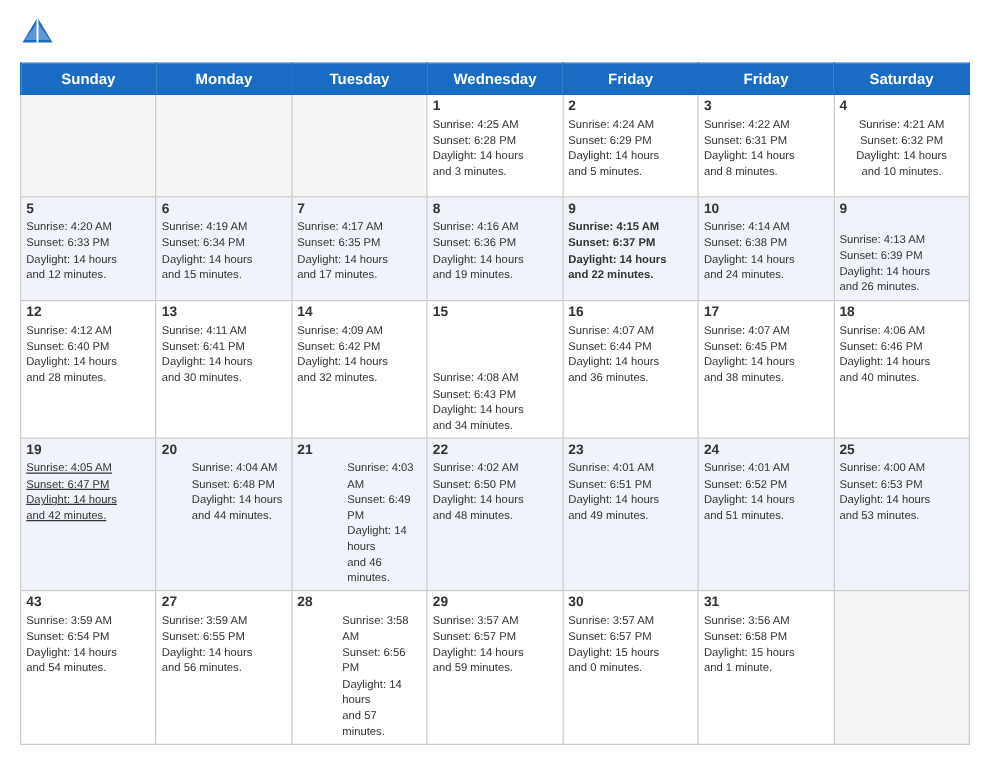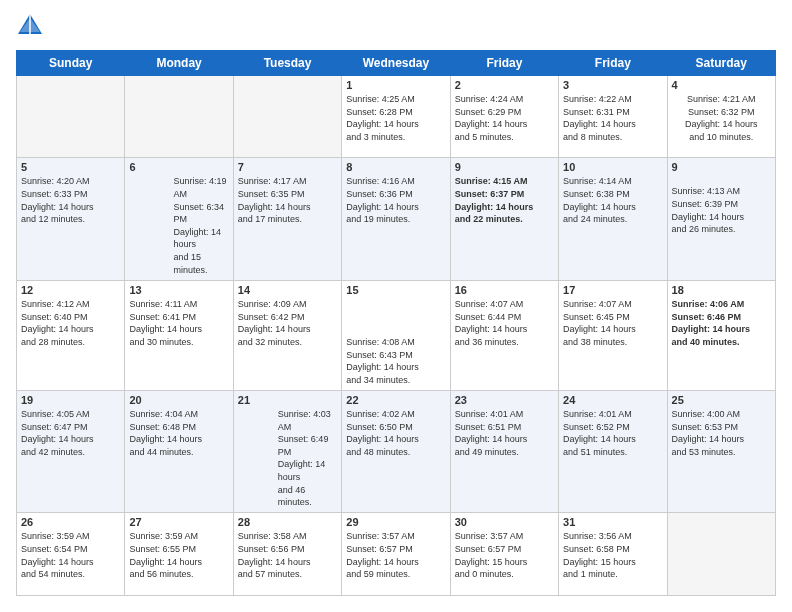--- a/index.html
+++ b/index.html
@@ -176,21 +176,21 @@
         <tr>
           <td>
             <span class="day-num">5</span>
             <div class="day-info" style="white-space: pre-line;">Sunrise: 4:20 AM
 Sunset: 6:33 PM
 Daylight: 14 hours
 and 12 minutes.</div>
           </td>
           <td>
             <span class="day-num">6</span>
-            <div class="day-info" style="white-space: pre-line; margin-left: 44px;">Sunrise: 4:19 AM
+            <div class="day-info" style="white-space: pre-line;">Sunrise: 4:19 AM
 Sunset: 6:34 PM
 Daylight: 14 hours
 and 15 minutes.</div>
           </td>
           <td>
             <span class="day-num">7</span>
             <div class="day-info" style="white-space: pre-line;">Sunrise: 4:17 AM
 Sunset: 6:35 PM
 Daylight: 14 hours
 and 17 minutes.</div>
@@ -262,37 +262,37 @@
           </td>
           <td>
             <span class="day-num">17</span>
             <div class="day-info" style="white-space: pre-line;">Sunrise: 4:07 AM
 Sunset: 6:45 PM
 Daylight: 14 hours
 and 38 minutes.</div>
           </td>
           <td>
             <span class="day-num">18</span>
-            <div class="day-info" style="white-space: pre-line; font-weight: bold;">Sunrise: 4:06 AM
+            <div class="day-info" style="white-space: pre-line;">Sunrise: 4:06 AM
 Sunset: 6:46 PM
 Daylight: 14 hours
 and 40 minutes.</div>
           </td>
         </tr>
         <tr>
           <td>
             <span class="day-num">19</span>
-            <div class="day-info" style="white-space: pre-line;">Sunrise: 4:05 AM
+            <div class="day-info" style="white-space: pre-line; text-decoration: underline;">Sunrise: 4:05 AM
 Sunset: 6:47 PM
 Daylight: 14 hours
 and 42 minutes.</div>
           </td>
           <td>
             <span class="day-num">20</span>
-            <div class="day-info" style="white-space: pre-line;">Sunrise: 4:04 AM
+            <div class="day-info" style="white-space: pre-line; margin-left: 24px;">Sunrise: 4:04 AM
 Sunset: 6:48 PM
 Daylight: 14 hours
 and 44 minutes.</div>
           </td>
           <td>
             <span class="day-num">21</span>
             <div class="day-info" style="white-space: pre-line; margin-left: 40px;">Sunrise: 4:03 AM
 Sunset: 6:49 PM
 Daylight: 14 hours
 and 46 minutes.</div>
@@ -321,36 +321,36 @@
           <td>
             <span class="day-num">25</span>
             <div class="day-info" style="white-space: pre-line;">Sunrise: 4:00 AM
 Sunset: 6:53 PM
 Daylight: 14 hours
 and 53 minutes.</div>
           </td>
         </tr>
         <tr>
           <td>
-            <span class="day-num">26</span>
+            <span class="day-num">43</span>
             <div class="day-info" style="white-space: pre-line;">Sunrise: 3:59 AM
 Sunset: 6:54 PM
 Daylight: 14 hours
 and 54 minutes.</div>
           </td>
           <td>
             <span class="day-num">27</span>
             <div class="day-info" style="white-space: pre-line;">Sunrise: 3:59 AM
 Sunset: 6:55 PM
 Daylight: 14 hours
 and 56 minutes.</div>
           </td>
           <td>
             <span class="day-num">28</span>
-            <div class="day-info" style="white-space: pre-line;">Sunrise: 3:58 AM
+            <div class="day-info" style="white-space: pre-line; margin-left: 36px;">Sunrise: 3:58 AM
 Sunset: 6:56 PM
 Daylight: 14 hours
 and 57 minutes.</div>
           </td>
           <td>
             <span class="day-num">29</span>
             <div class="day-info" style="white-space: pre-line;">Sunrise: 3:57 AM
 Sunset: 6:57 PM
 Daylight: 14 hours
 and 59 minutes.</div>

